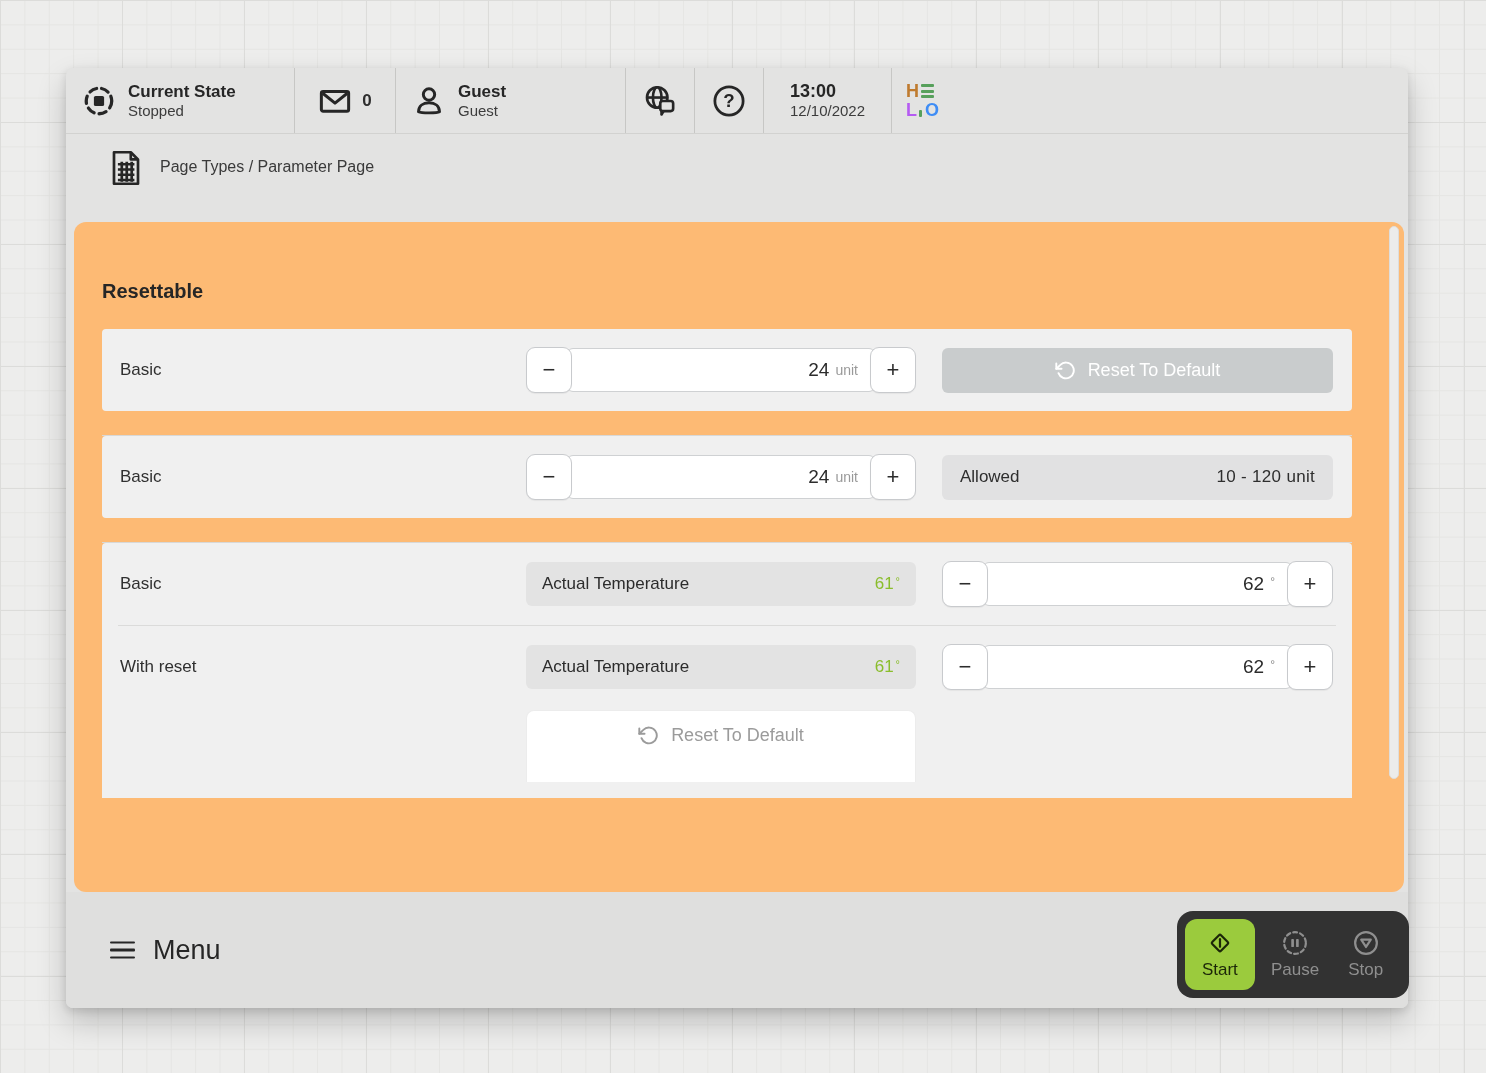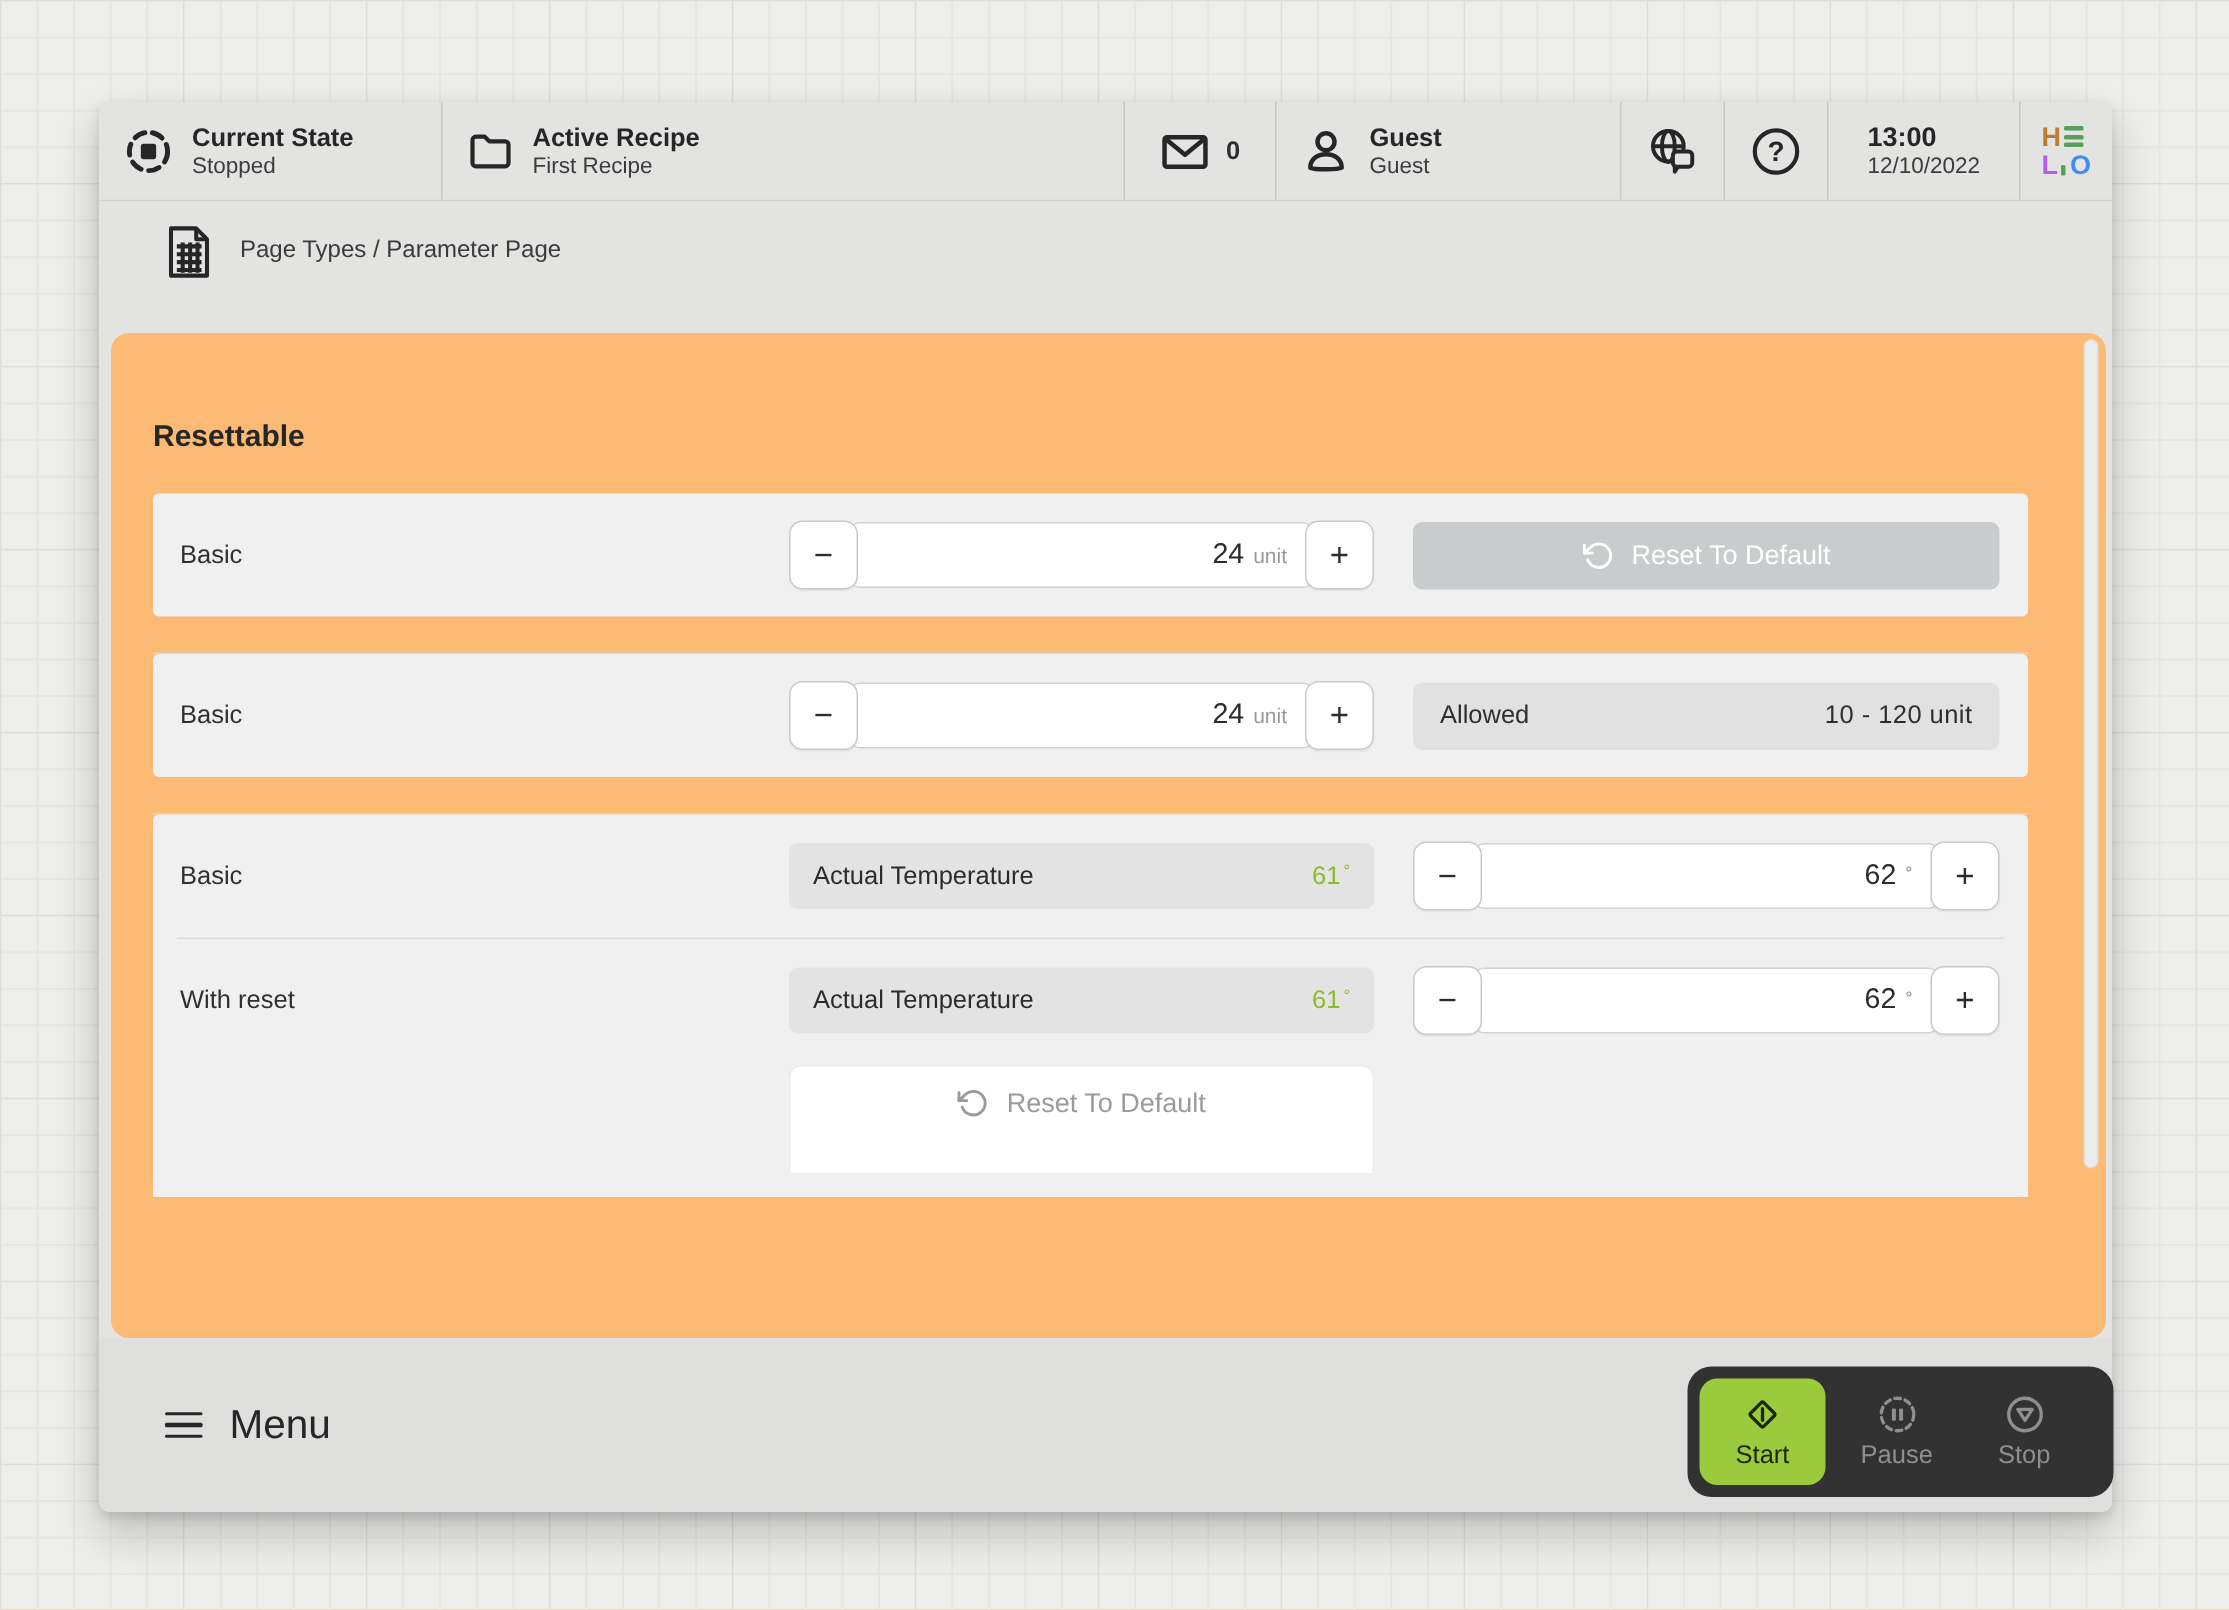--- a/index.html
+++ b/index.html
@@ -108,21 +108,21 @@
   .trow3 { display:grid; grid-template-columns:1fr 390px 391px; column-gap:26px;
     padding:0 19px 0 18px; height:90px; align-items:start; }
   
   .footer { position:absolute; left:0; right:0; bottom:0; height:116px;
     background:#dfdfde; border-radius:0 0 7px 7px; }
   .menu-btn { position:absolute; left:44px; top:50%; transform:translateY(-50%);
     display:flex; align-items:center; gap:18px; background:none; border:none;
     font-family:inherit; font-size:27px; font-weight:500; color:#262626; cursor:pointer; }
   .burger { display:flex; flex-direction:column; gap:5px; }
   .burger i { display:block; width:25px; height:2.6px; background:#262626; border-radius:1px; }
-  .controls { position:absolute; right:-1px; top:19px; width:284px; height:87px;
+  .controls { position:absolute; right:-1px; top:19px; width:232px; height:87px;
     background:#323232; border-radius:16px; display:flex; align-items:flex-start; padding:8px; }
   .ctl { width:85px; height:71px; border:none; background:transparent; border-radius:12px;
     display:flex; flex-direction:column; align-items:center; justify-content:center;
     gap:3px; font-family:inherit; font-size:17px; color:#8f8f8f; }
   .ctl.start { background:#9bcb3d; color:#1c2708; font-weight:500; width:84px; margin-right:5px; }
   svg { display:block; }
 </style>
 </head>
 <body>
 
@@ -136,31 +136,20 @@
           <circle cx="12" cy="12" r="9" stroke-dasharray="5.2 3.6"></circle>
           <rect x="8.4" y="8.4" width="7.2" height="7.2" rx="1.2" fill="#262626" stroke="none"></rect>
         </svg>
       </span>
       <div class="twolines">
         <span class="l1">Current State</span>
         <span class="l2">Stopped</span>
       </div>
     </div>
 
-    <div class="cell c-recipe">
-      <span class="icn">
-        <svg width="32" height="32" viewBox="0 0 24 24" fill="none" stroke="#262626" stroke-width="2.1" stroke-linejoin="round">
-          <path d="M3 6.3a1.7 1.7 0 0 1 1.7-1.7h4.4l2.3 2.3h7.9a1.7 1.7 0 0 1 1.7 1.7v9.1a1.7 1.7 0 0 1-1.7 1.7H4.7A1.7 1.7 0 0 1 3 17.7z"></path>
-        </svg>
-      </span>
-      <div class="twolines">
-        <span class="l1">Active Recipe</span>
-        <span class="l2">First Recipe</span>
-      </div>
-    </div>
 
     <div class="cell c-mail">
       <span class="icn">
         <svg width="34" height="30" viewBox="0 0 24 22" fill="none" stroke="#262626" stroke-width="2.2" stroke-linejoin="round">
           <rect x="2" y="4" width="20" height="14.5" rx="1.3"></rect>
           <path d="M3 5.3 12 12.6 21 5.3"></path>
         </svg>
       </span>
       <span class="count">0</span>
     </div>

